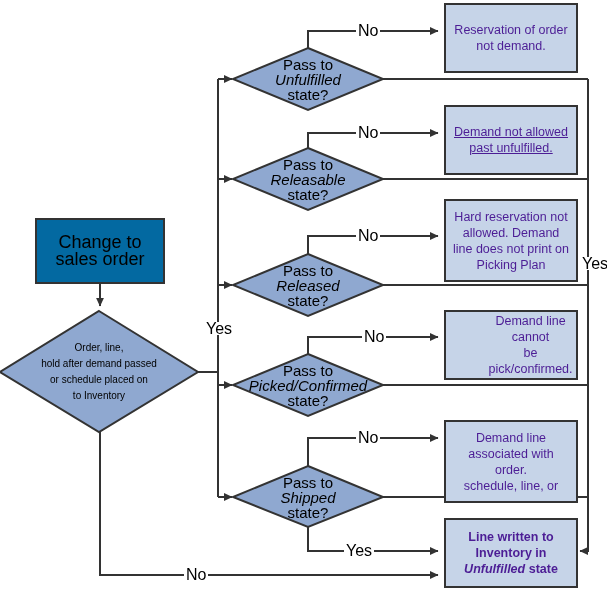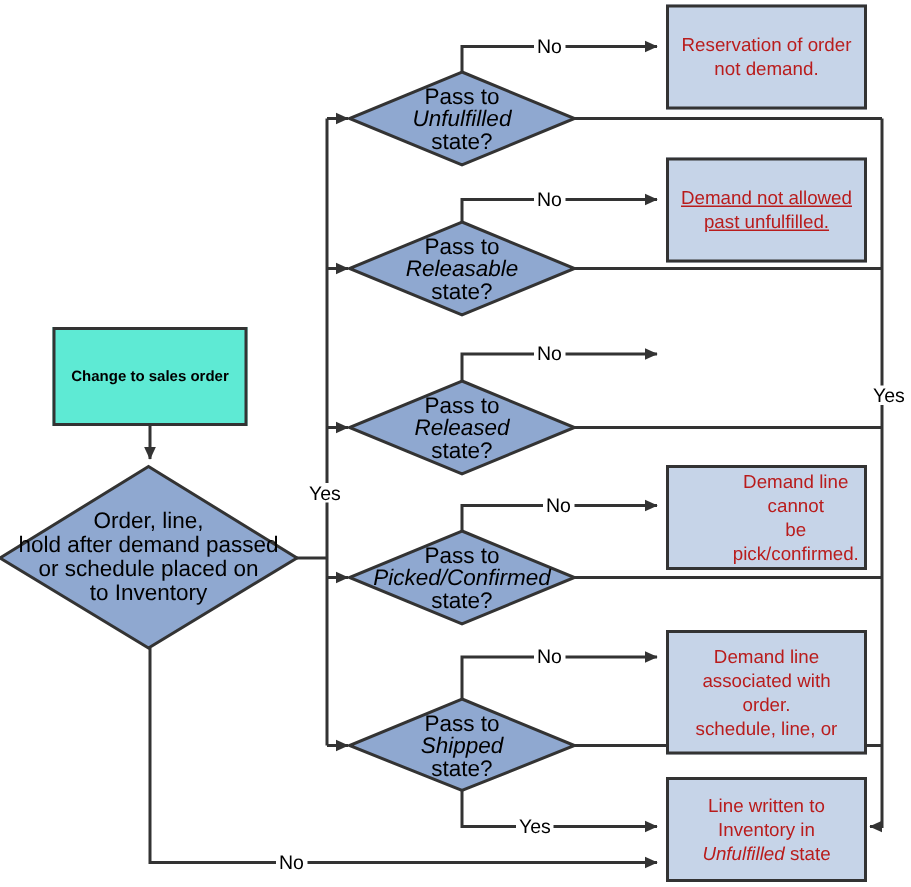--- a/index.html
+++ b/index.html
@@ -8,49 +8,48 @@
     width:607px;height:591px;
     background:#ffffff;
     font-family:"Liberation Sans","DejaVu Sans",sans-serif;
     overflow:hidden;
   }
   svg.layer{position:absolute;left:0;top:0;width:607px;height:591px;}
   .node{position:absolute;box-sizing:border-box;display:flex;align-items:center;justify-content:center;text-align:center;}
   .rectbox{
     background:#c6d4e8;
     border:2px solid #333333;
-    color:#b91c1c;
+    color:#4c1d95;
     font-size:12.5px;
     line-height:16px;
     padding:2px 6px;
   }
   .startbox{
-    background:#5eead4;
+    background:#0369a1;
     border:2px solid #333333;
     color:#000000;
-    font-size:10px;
+    font-size:18px;
     line-height:17px;
-    font-weight:bold;
   }
   .dia-label{
     position:absolute;
     display:flex;align-items:center;justify-content:center;
     text-align:center;
     color:#000000;
     font-size:15px;
     line-height:15px;
     pointer-events:none;
   }
-  .dia-label.big{font-size:15px;line-height:16px;}
+  .dia-label.big{font-size:10px;line-height:16px;}
   .em{font-style:italic;}
   .edge-label{
     position:absolute;
     background:#ffffff;
     color:#000000;
-    font-size:13px;
+    font-size:16px;
     line-height:13px;
     padding:0 2px;
     white-space:nowrap;
   }
 </style>
 </head>
 <body>
 
 <div id="stage">
 
@@ -164,38 +163,46 @@
     </div>
   </div>
 
   <div class="node rectbox" style="left:444px;top:105px;width:134px;height:70px;text-decoration:underline;">
     <div>
       <div>Demand not allowed</div>
       <div>past unfulfilled.</div>
     </div>
   </div>
 
+  <div class="node rectbox" style="left:444px;top:199px;width:134px;height:83px;">
+    <div>
+      <div>Hard reservation not</div>
+      <div>allowed. Demand</div>
+      <div>line does not print on</div>
+      <div>Picking Plan</div>
+    </div>
+  </div>
 
   <div class="node rectbox" style="left:444px;top:310px;width:134px;height:70px;padding-left:45px;">
     <div>
       <div>Demand line cannot</div>
       <div>be pick/confirmed.</div>
     </div>
   </div>
 
   <div class="node rectbox" style="left:444px;top:420px;width:134px;height:83px;">
     <div>
       <div>Demand line</div>
       <div>associated with</div>
       <div>order.</div>
       <div>schedule, line, or</div>
     </div>
   </div>
 
-  <div class="node rectbox" style="left:444px;top:518px;width:134px;height:70px;">
+  <div class="node rectbox" style="left:444px;top:518px;width:134px;height:70px;font-weight:bold;">
     <div>
       <div>Line written to</div>
       <div>Inventory in</div>
       <div>
         <span class="em">Unfulfilled</span>
         <span>state</span>
       </div>
     </div>
   </div>
 

